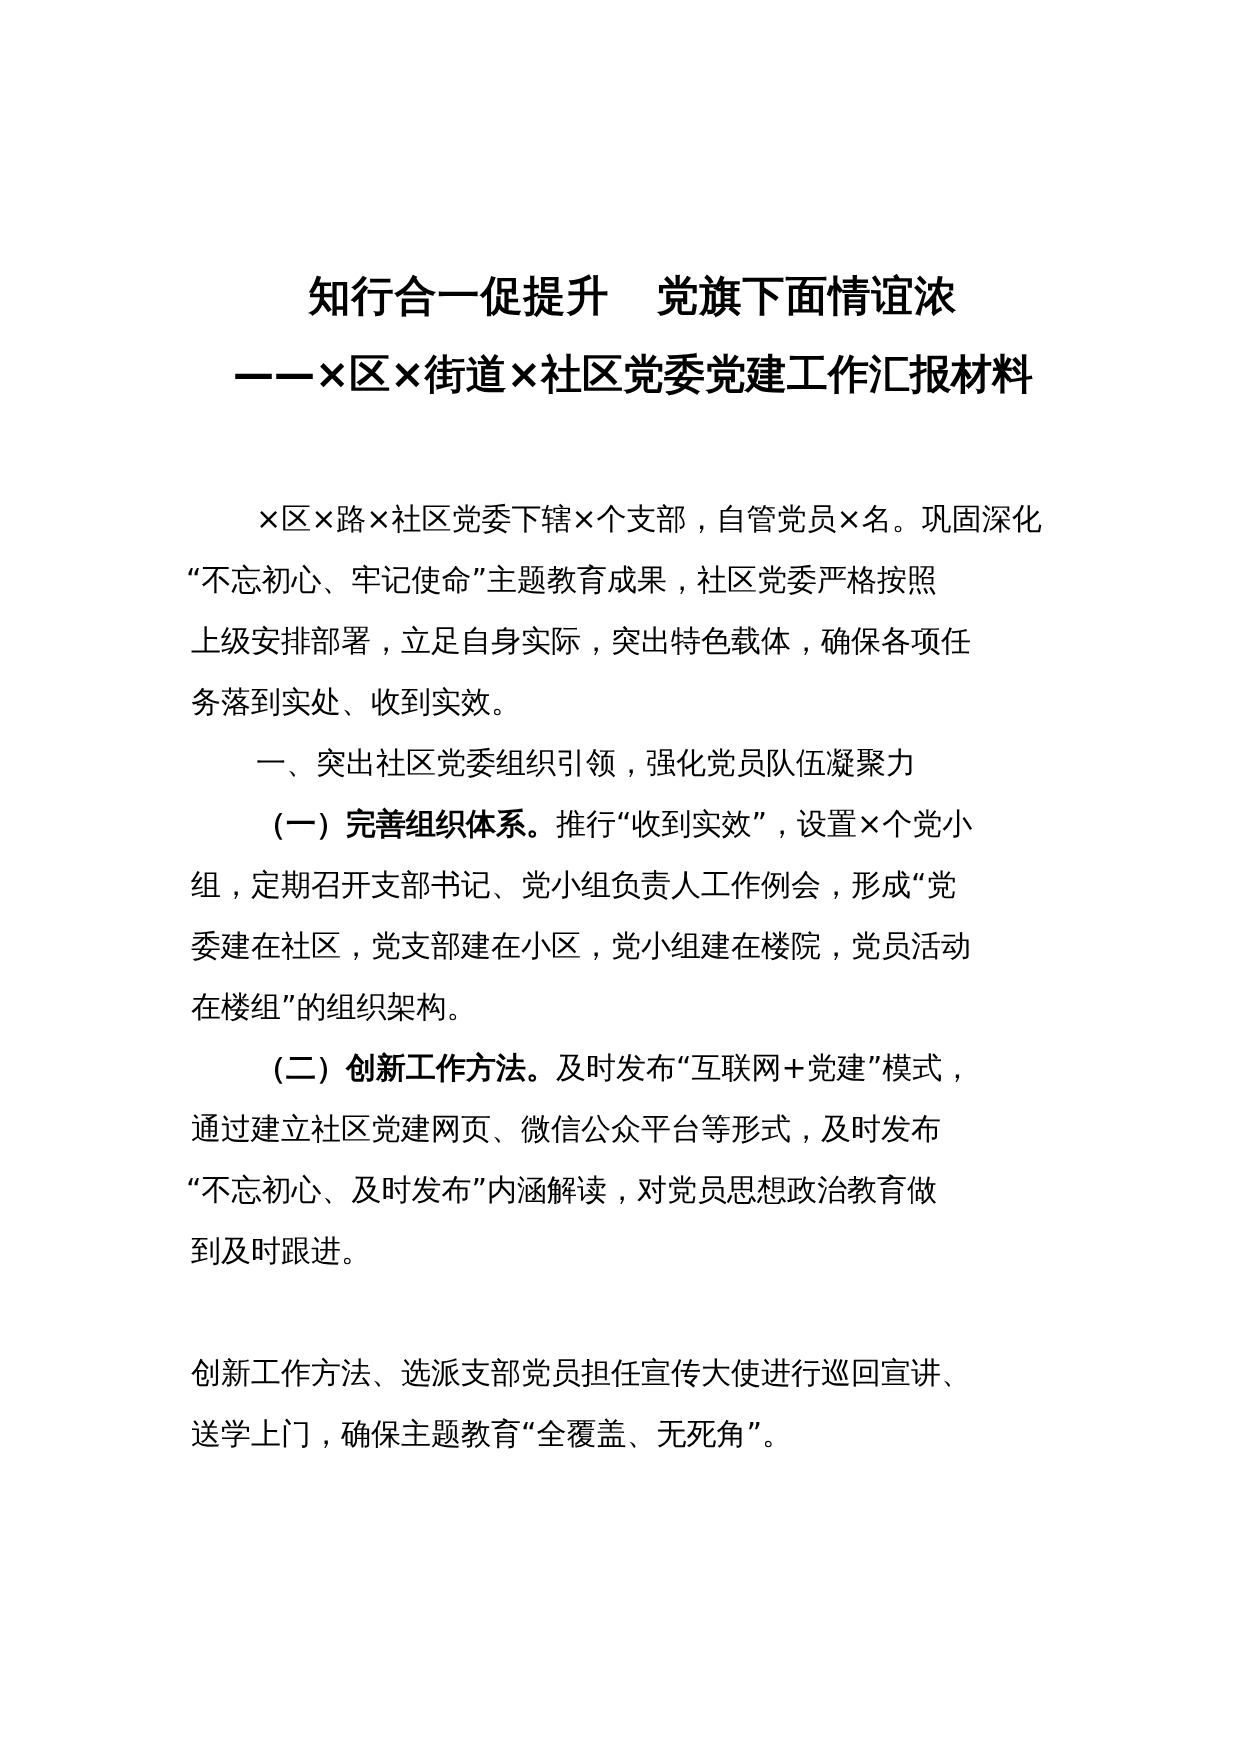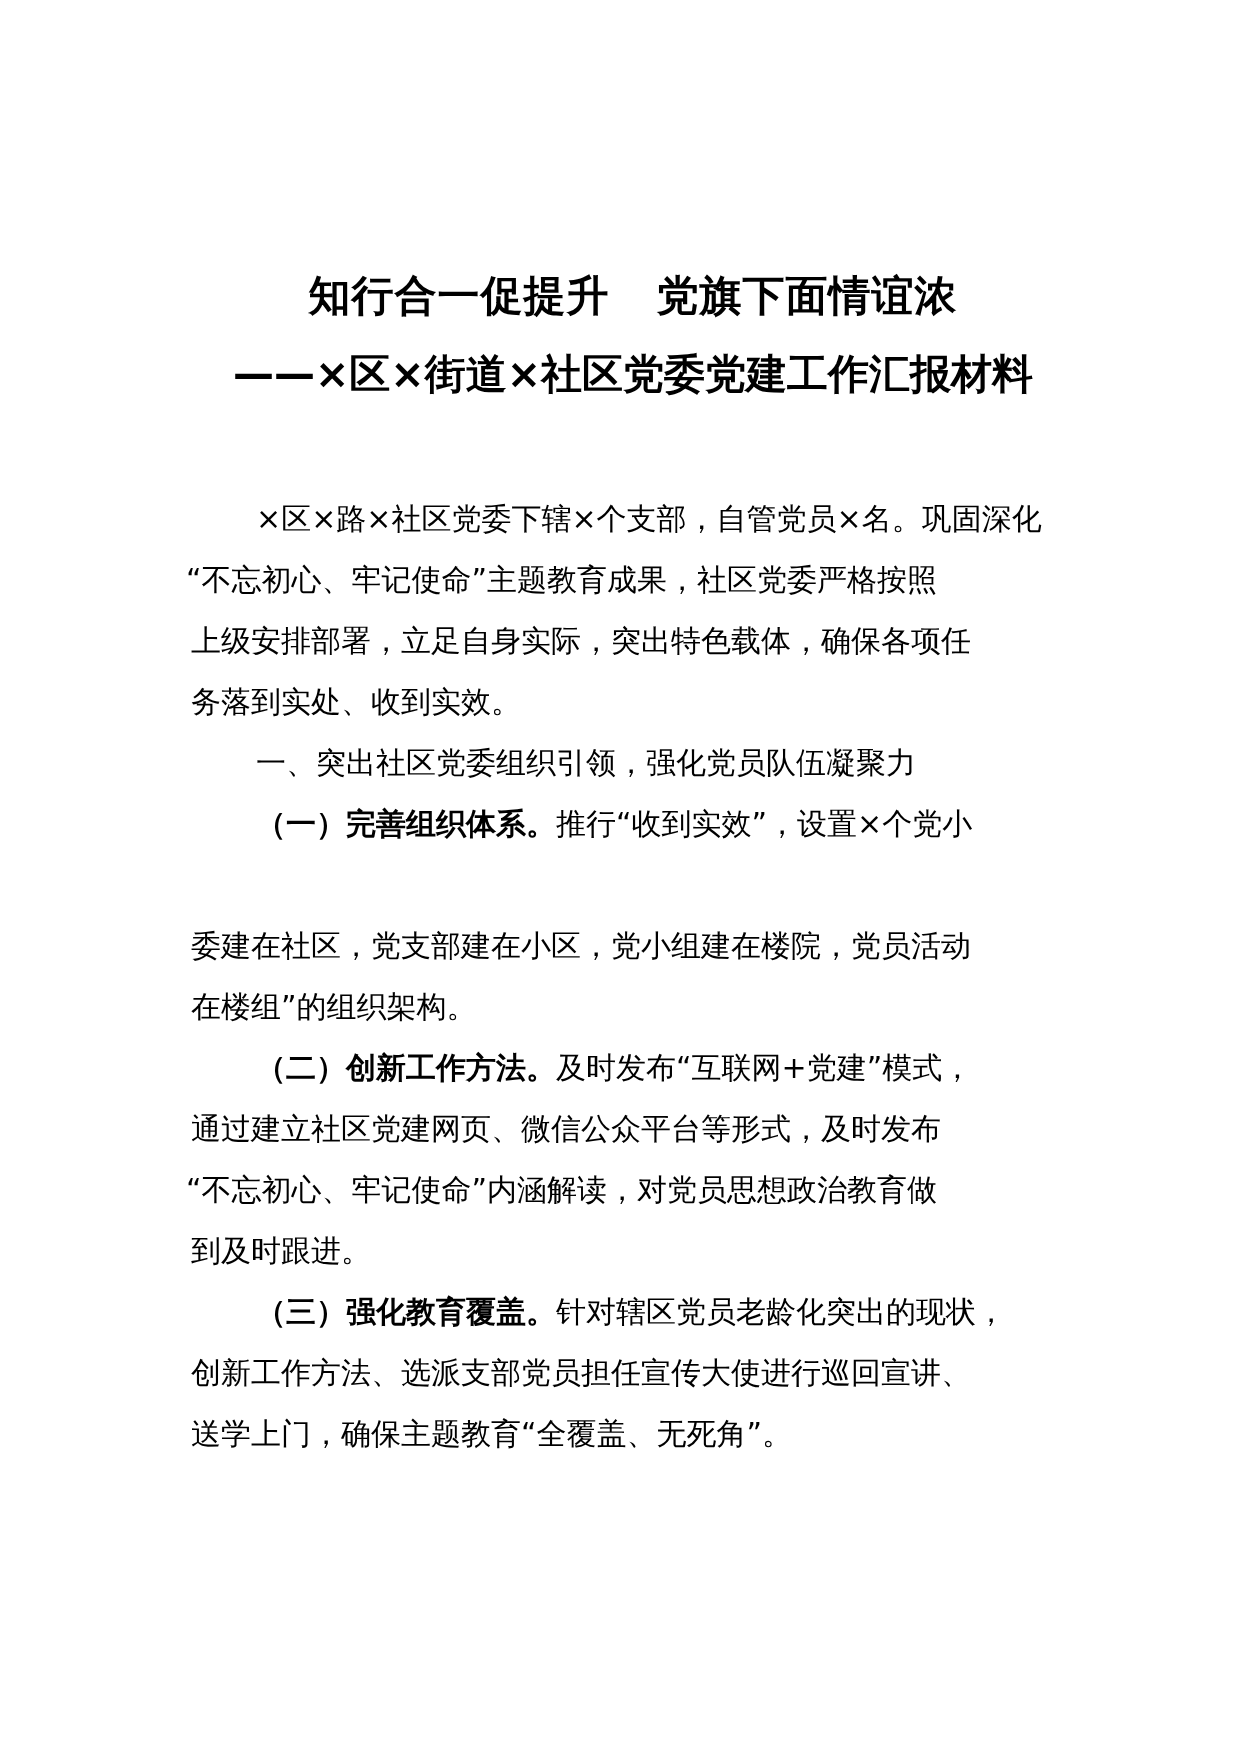--- a/index.html
+++ b/index.html
@@ -19,22 +19,22 @@
 <div class="page">
   <div class="title">知行合一促提升   党旗下面情谊浓</div>
   <div class="subtitle">——×区×街道×社区党委党建工作汇报材料</div>
 
   <div class="line" style="top:498px;left:240px"><span>×区×路×社区党委下辖×个支部，自管党员×名。巩固深化</span></div>
   <div class="line" style="top:559px;left:170px"><span>“不忘初心、牢记使命”主题教育成果，社区党委严格按照</span></div>
   <div class="line" style="top:620px"><span>上级安排部署，立足自身实际，突出特色载体，确保各项任</span></div>
   <div class="line" style="top:681px"><span>务落到实处、收到实效。</span></div>
   <div class="line" style="top:742px;left:240px"><span>一、突出社区党委组织引领，强化党员队伍凝聚力</span></div>
   <div class="line" style="top:803px;left:240px"><b>（一）完善组织体系。</b><span>推行“收到实效”，设置×个党小</span></div>
+  <div class="line" style="top:864px"><span>组，定期召开支部书记、党小组负责人工作例会，形成“党</span></div>
   <div class="line" style="top:925px"><span>委建在社区，党支部建在小区，党小组建在楼院，党员活动</span></div>
   <div class="line" style="top:986px"><span>在楼组”的组织架构。</span></div>
   <div class="line" style="top:1047px;left:240px"><b>（二）创新工作方法。</b><span>及时发布“互联网+党建”模式，</span></div>
   <div class="line" style="top:1108px"><span>通过建立社区党建网页、微信公众平台等形式，及时发布</span></div>
-  <div class="line" style="top:1169px;left:170px"><span>“不忘初心、牢记使命”内涵解读，对党员思想政治教育做</span></div>
+  <div class="line" style="top:1169px;left:170px"><span>“不忘初心、及时发布”内涵解读，对党员思想政治教育做</span></div>
   <div class="line" style="top:1230px"><span>到及时跟进。</span></div>
-  <div class="line" style="top:1291px;left:240px"><b>（三）强化教育覆盖。</b><span>针对辖区党员老龄化突出的现状，</span></div>
   <div class="line" style="top:1352px"><span>创新工作方法、选派支部党员担任宣传大使进行巡回宣讲、</span></div>
   <div class="line" style="top:1413px"><span>送学上门，确保主题教育“全覆盖、无死角”。</span></div>
 </div>
 
 </body></html>

